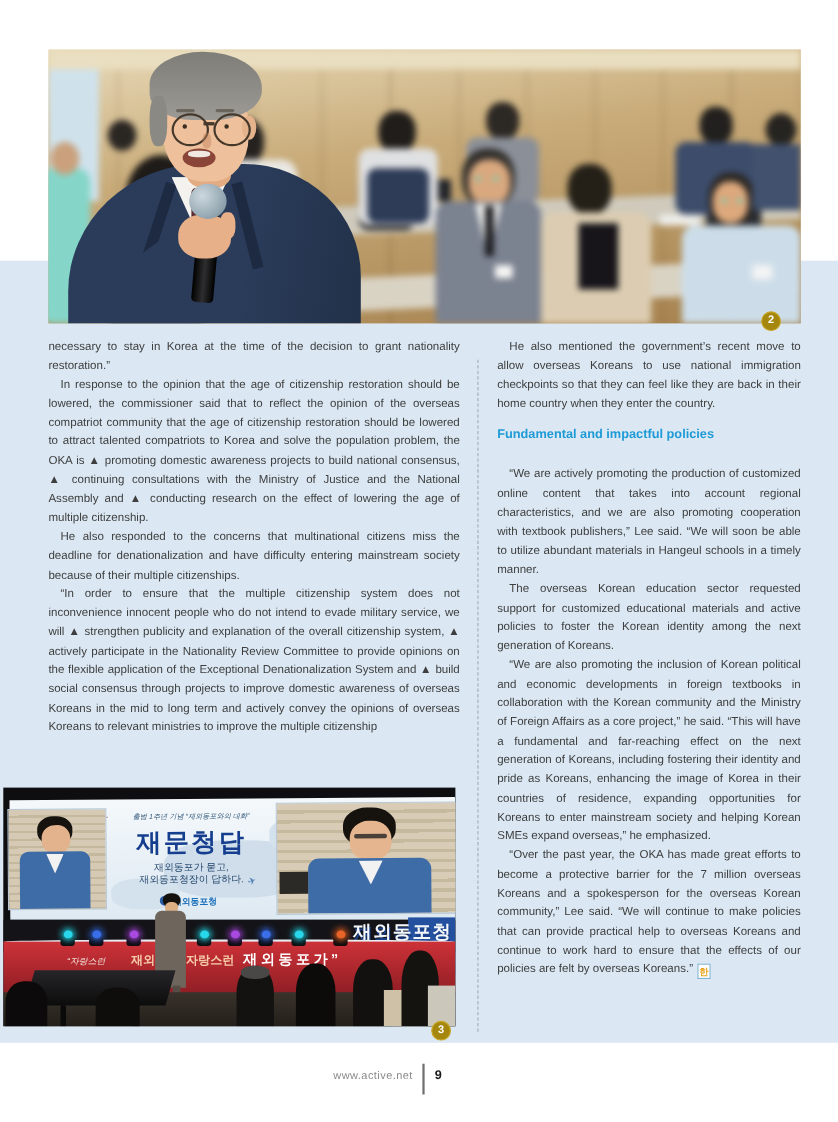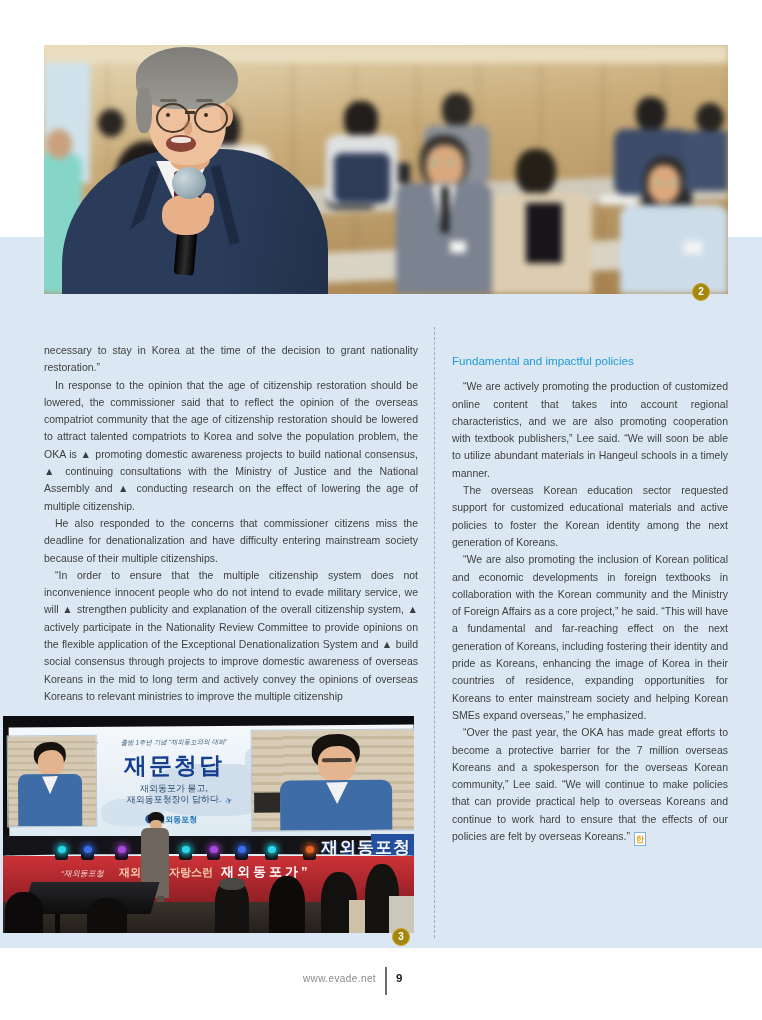--- a/index.html
+++ b/index.html
@@ -17,27 +17,27 @@
 
   #photo-bottom{left:3px;top:716px;width:411px;height:217px;background:#0e0e10}
 
   .num-badge{position:absolute;width:16px;height:16px;border-radius:50%;background:#a5870e;
              border:1px solid #c7a622;color:#fff;font-size:10px;font-weight:bold;
              display:flex;align-items:center;justify-content:center;z-index:4;line-height:1}
   #badge-2{left:692px;top:283px}
   #badge-3{left:392px;top:928px}
 
   
-  .col{position:absolute;top:342px;font-size:10.5px;line-height:17.3px;color:#3e3e3e;
+  .col{position:absolute;top:307px;font-size:10.5px;line-height:17.3px;color:#3e3e3e;
        text-align:justify;z-index:2}
   .col p{margin:0;text-indent:11px}
   .col p.cont{text-indent:0}
   #col-left{left:44px;width:374px}
   #col-right{left:452px;width:276px}
-  #col-right h3{margin:10px 0 9px 0;font-size:11.6px;font-weight:normal;color:#1e9ad6;text-indent:0}
+  #col-right h3{margin:10px 0 20px 0;font-size:11.6px;font-weight:bold;color:#1e9ad6;text-indent:0}
   .divider{position:absolute;left:434px;top:327px;width:0;height:611px;
            border-left:1px dashed #9fabb6;z-index:1}
   .endmark{display:inline-block;width:10px;height:12px;border:1px solid #7fb3d6;background:#fff;
            color:#e8a21a;font-size:8.5px;line-height:12px;text-align:center;font-weight:bold;
            margin-left:4px;vertical-align:-2px;text-indent:0}
 
   
   .footer{position:absolute;left:303px;top:963px;height:30px;display:flex;align-items:center;
           gap:9px;z-index:2}
   .site{color:#8a8a8a;font-size:10px;letter-spacing:.4px}
@@ -136,25 +136,26 @@
       <div style="left:128px;top:122px;width:34px;height:32px;background:radial-gradient(circle at 35% 35%,#cdd8de,#8fa3ae 70%,#6b7e88);border-radius:50%"></div>
     </div>
   </figure>
   <div class="num-badge" id="badge-2">2</div>
 
   <div class="divider"></div>
 
   <div class="col" id="col-left">
     <p class="cont">necessary to stay in Korea at the time of the decision to grant nationality restoration.”</p>
     <p>In response to the opinion that the age of citizenship restoration should be lowered, the commissioner said that to reflect the opinion of the overseas compatriot community that the age of citizenship restoration should be lowered to attract talented compatriots to Korea and solve the population problem, the OKA is ▲ promoting domestic awareness projects to build national consensus, ▲ continuing consultations with the Ministry of Justice and the National Assembly and ▲ conducting research on the effect of lowering the age of multiple citizenship.</p>
-    <p>He also responded to the concerns that commissioner citizens miss the deadline for denationalization and have difficulty entering mainstream society because of their multiple citizenships.</p>
+    <p>He also responded to the concerns that multinational citizens miss the deadline for denationalization and have difficulty entering mainstream society because of their multiple citizenships.</p>
     <p>“In order to ensure that the multiple citizenship system does not inconvenience innocent people who do not intend to evade military service, we will ▲ strengthen publicity and explanation of the overall citizenship system, ▲ actively participate in the Nationality Review Committee to provide opinions on the flexible application of the Exceptional Denationalization System and ▲ build social consensus through projects to improve domestic awareness of overseas Koreans in the mid to long term and actively convey the opinions of overseas Koreans to relevant ministries to improve the multiple citizenship</p>
   </div>
 
   <div class="col" id="col-right">
+    <p>He also mentioned the government’s recent move to allow overseas Koreans to use national immigration checkpoints so that they can feel like they are back in their home country when they enter the country.</p>
     <h3>Fundamental and impactful policies</h3>
     <p>“We are actively promoting the production of customized online content that takes into account regional characteristics, and we are also promoting cooperation with textbook publishers,” Lee said. “We will soon be able to utilize abundant materials in Hangeul schools in a timely manner.</p>
     <p>The overseas Korean education sector requested support for customized educational materials and active policies to foster the Korean identity among the next generation of Koreans.</p>
     <p>“We are also promoting the inclusion of Korean political and economic developments in foreign textbooks in collaboration with the Korean community and the Ministry of Foreign Affairs as a core project,” he said. “This will have a fundamental and far-reaching effect on the next generation of Koreans, including fostering their identity and pride as Koreans, enhancing the image of Korea in their countries of residence, expanding opportunities for Koreans to enter mainstream society and helping Korean SMEs expand overseas,” he emphasized.</p>
     <p><span>“Over the past year, the OKA has made great efforts to become a protective barrier for the 7 million overseas Koreans and a spokesperson for the overseas Korean community,” Lee said. “We will continue to make policies that can provide practical help to overseas Koreans and continue to work hard to ensure that the effects of our policies are felt by overseas Koreans.”</span><span class="endmark">한</span></p>
   </div>
 
   <figure class="photo" id="photo-bottom" style="margin:0">
 
     <div style="left:6px;top:10px;width:405px;height:112px;background:linear-gradient(#f4f8fb,#dde9f2);transform:rotate(-.4deg)">
@@ -218,21 +219,21 @@
     <div class="light" style="left:232px">
         <span class="glow" style="background:#3a6ee8;box-shadow:0 0 6px 2px #3a6ee8"></span>
       </div>
     <div class="light" style="left:262px">
         <span class="glow" style="background:#28d8ea;box-shadow:0 0 6px 2px #28d8ea"></span>
       </div>
     <div class="light" style="left:300px">
         <span class="glow" style="background:#e86428;box-shadow:0 0 6px 2px #e86428"></span>
       </div>
 
-    <span style="left:58px;top:152px;font-size:8px;font-style:italic;color:#f0e2da">“재외동포청</span>
+    <span style="left:58px;top:152px;font-size:8px;font-style:italic;color:#f0e2da">“자랑스런</span>
     <span style="left:116px;top:149px;font-size:11px;font-weight:bold;color:rgba(255,232,190,.85);white-space:nowrap">재외동포, 자랑스런</span>
     <span style="left:218px;top:147px;font-size:13px;font-weight:bold;letter-spacing:3px;color:#ffffff;white-space:nowrap">재외동포가”</span>
 
     <div style="left:138px;top:96px;width:30px;height:120px">
       <div style="left:7px;top:0;width:16px;height:13px;background:#14120f;border-radius:45%"></div>
       <div style="left:9px;top:8px;width:12px;height:10px;background:#dcae84;border-radius:45%"></div>
       <div style="left:0;top:16px;width:28px;height:70px;background:#6e665c;border-radius:6px 6px 0 0"></div>
       <div style="left:6px;top:84px;width:7px;height:34px;background:#5a544c"></div>
       <div style="left:16px;top:84px;width:7px;height:34px;background:#544e46"></div>
     </div>
@@ -249,17 +250,17 @@
       <div style="left:266px;top:20px;width:36px;height:57px;background:#0c0b0a;border-radius:45% 45% 0 0"></div>
       <div style="left:318px;top:16px;width:36px;height:61px;background:#121110;border-radius:45% 45% 0 0"></div>
       <div style="left:346px;top:44px;width:26px;height:33px;background:#cfc0a8"></div>
       <div style="left:362px;top:8px;width:34px;height:69px;background:#15130f;border-radius:45% 45% 0 0"></div>
       <div style="left:386px;top:40px;width:25px;height:37px;background:#cbc7ba"></div>
     </div>
   </figure>
   <div class="num-badge" id="badge-3">3</div>
 
   <div class="footer">
-    <span class="site">www.evade.net</span>
+    <span class="site">www.active.net</span>
     <span class="vbar"></span>
     <span class="pagenum">9</span>
   </div>
 </div>
 
 </body></html>

